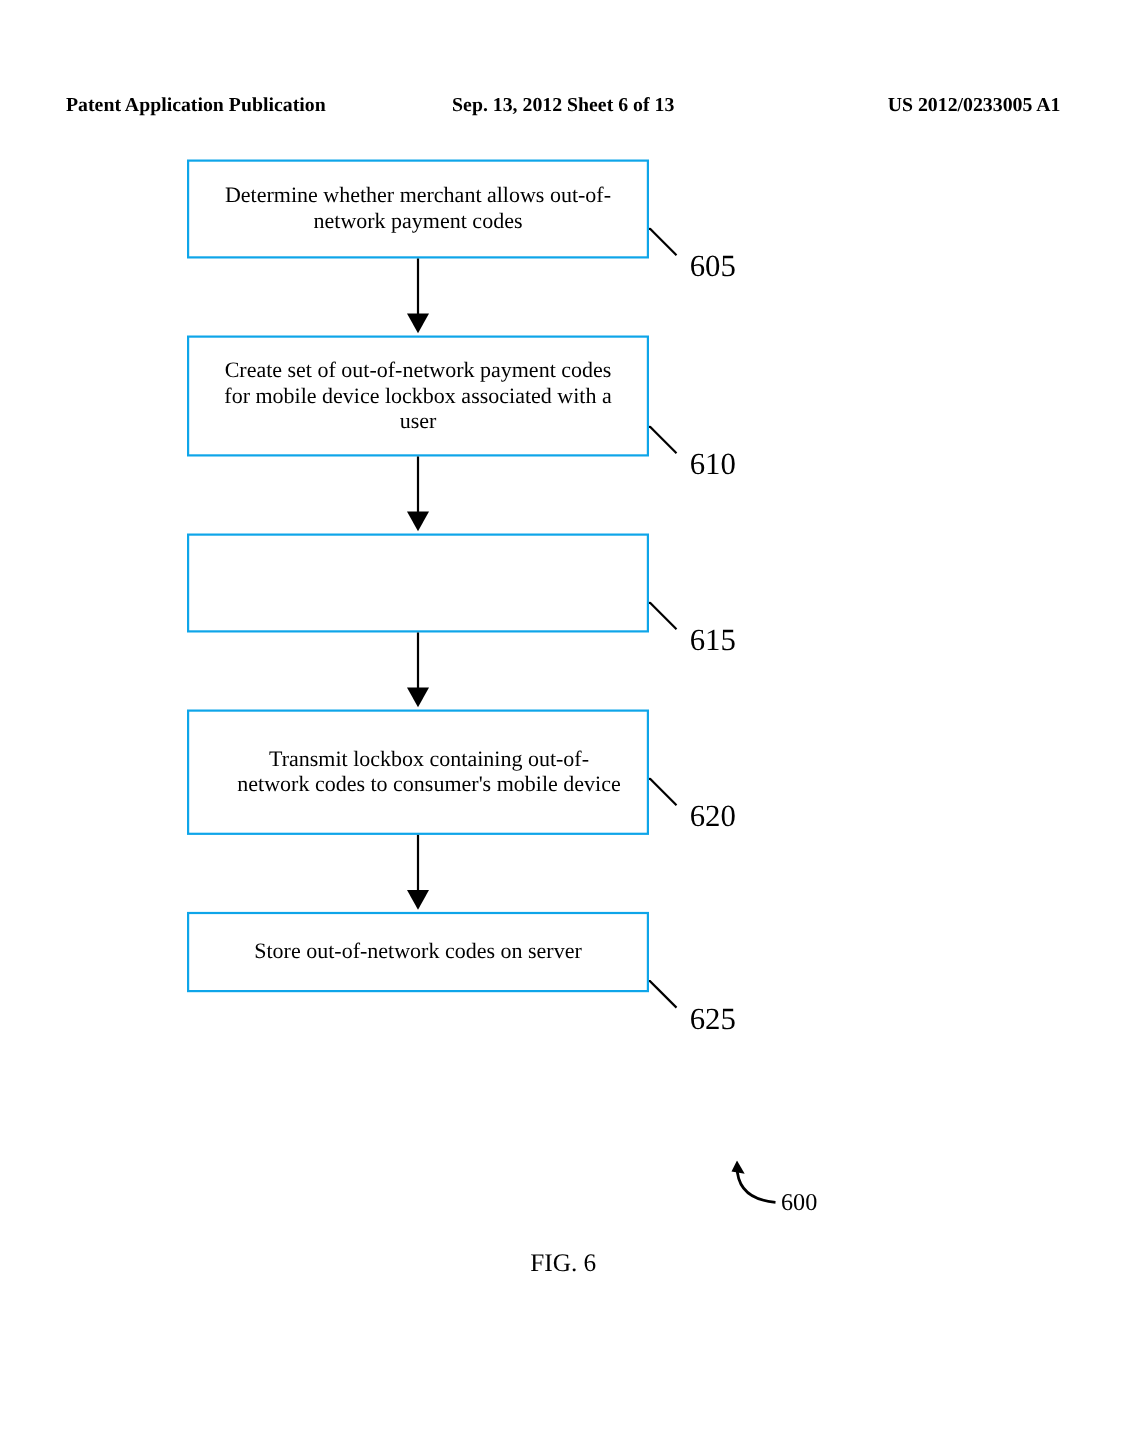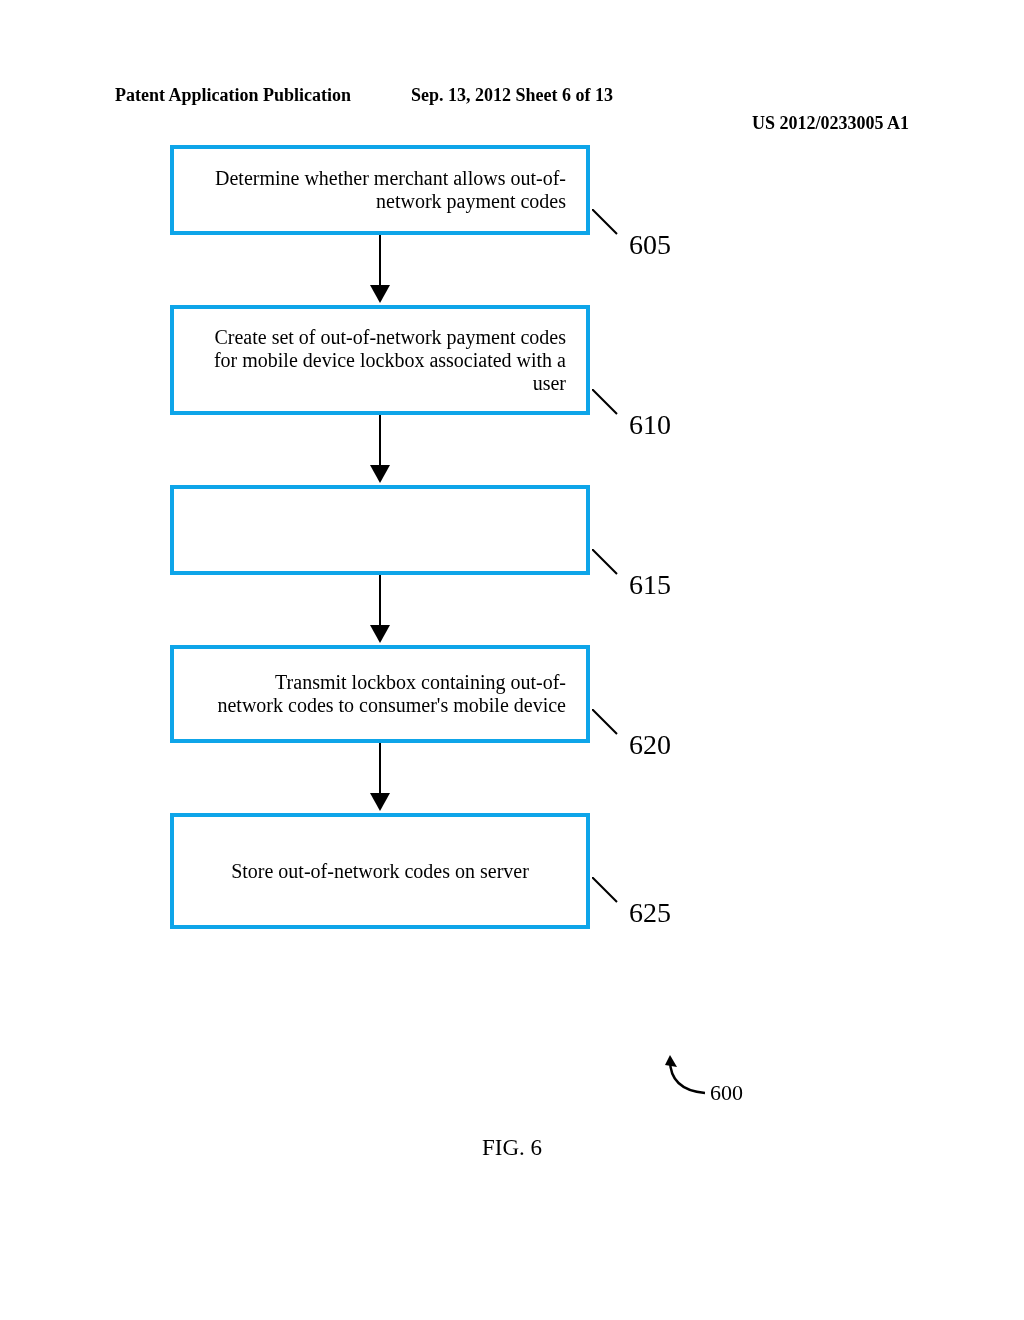--- a/index.html
+++ b/index.html
@@ -9,60 +9,59 @@
       height: 1320px;
       font-family: 'Times New Roman', serif;
       background: white;
       position: relative;
     }
     .header {
       position: absolute;
       top: 85px;
       left: 0;
       width: 100%;
-      padding: 0 115px;
+      padding: 0 60px;
       box-sizing: border-box;
       display: flex;
       justify-content: flex-end;
       font-size: 18px;
       font-weight: bold;
     }
     .header-left {
       flex: 1;
     }
     .header-center {
       flex: 1;
       text-align: center;
     }
     .header-right {
       flex: 1;
       text-align: right;
-      margin-top: 28px;
     }
     .flowchart {
       position: absolute;
       top: 145px;
       left: 170px;
       width: 600px;
     }
     .box {
       width: 420px;
-      border: 4px solid #0ea5e9;
+      border: 2px solid #0ea5e9;
       padding: 12px 20px;
-      text-align: right;
+      text-align: center;
       font-size: 20px;
       background: white;
       position: relative;
       box-sizing: border-box;
     }
     .box-1 { height: 90px; }
     .box-2 { height: 110px; }
     .box-3 { height: 90px; }
-    .box-4 { height: 98px; padding-left: 40px; }
-    .box-5 { height: 116px; }
+    .box-4 { height: 114px; padding-left: 40px; }
+    .box-5 { height: 73px; }
     .box-content {
       display: flex;
       align-items: center;
       justify-content: center;
       height: 100%;
     }
     .arrow-container {
       width: 420px;
       height: 70px;
       position: relative;

